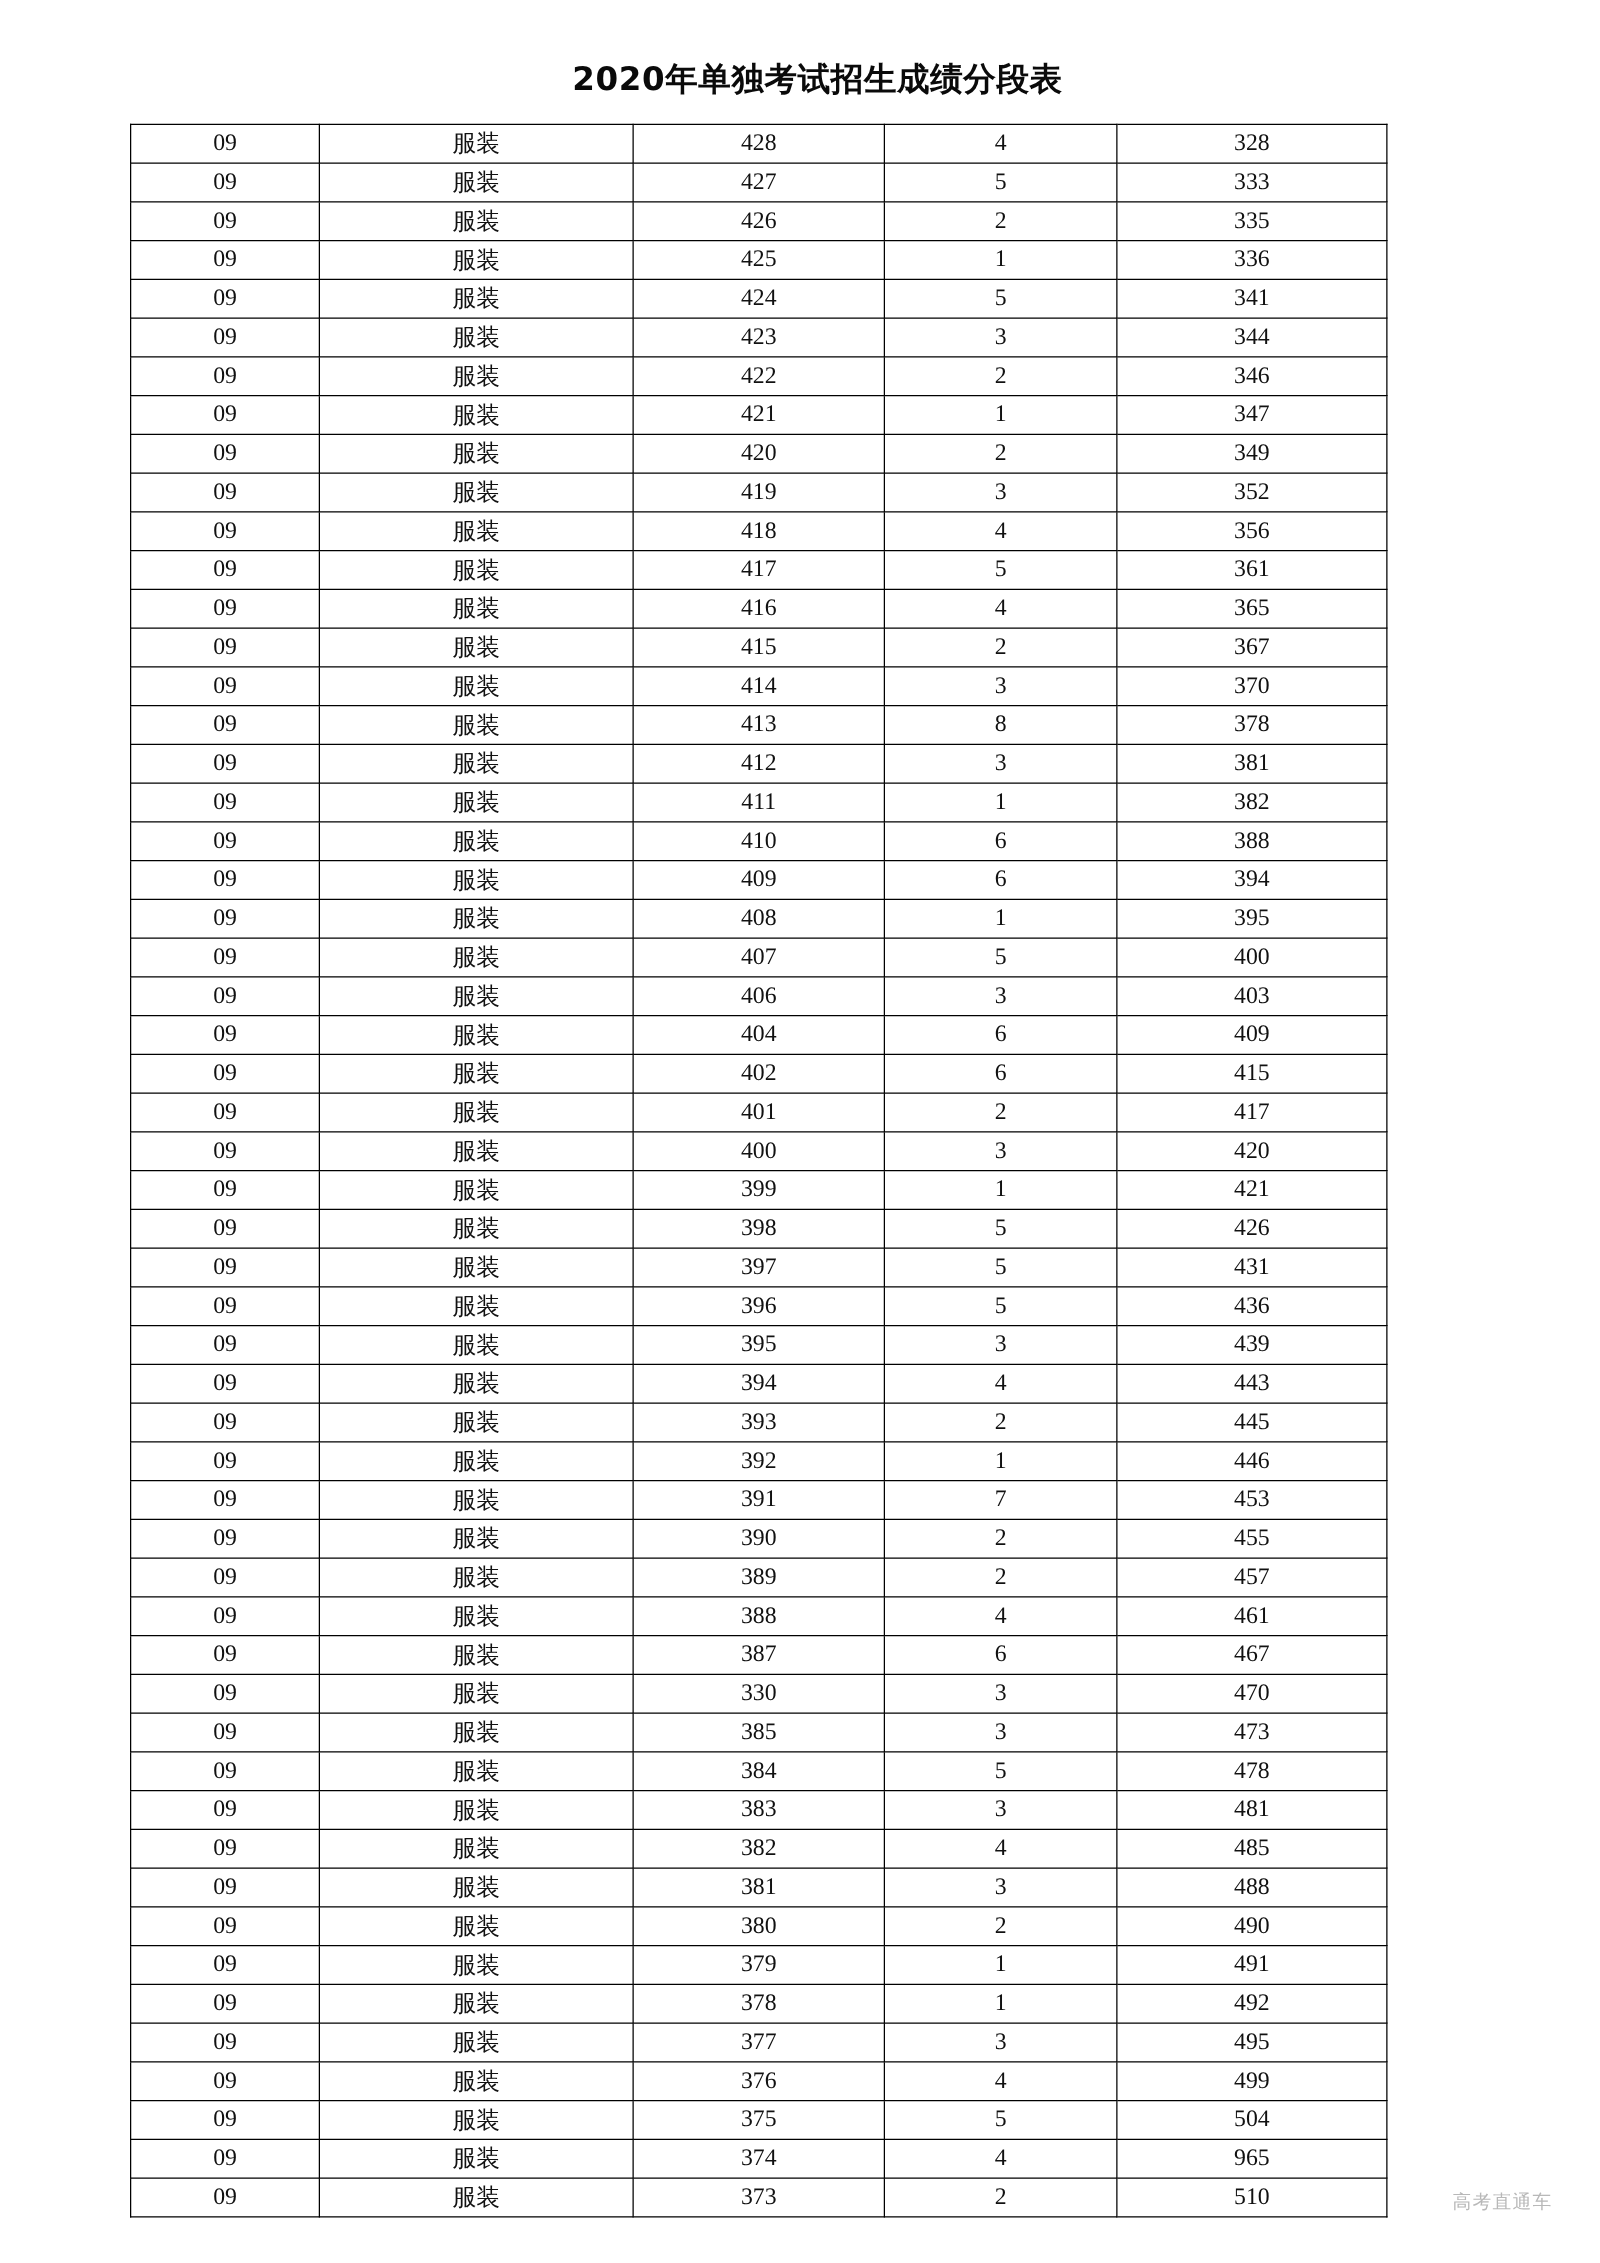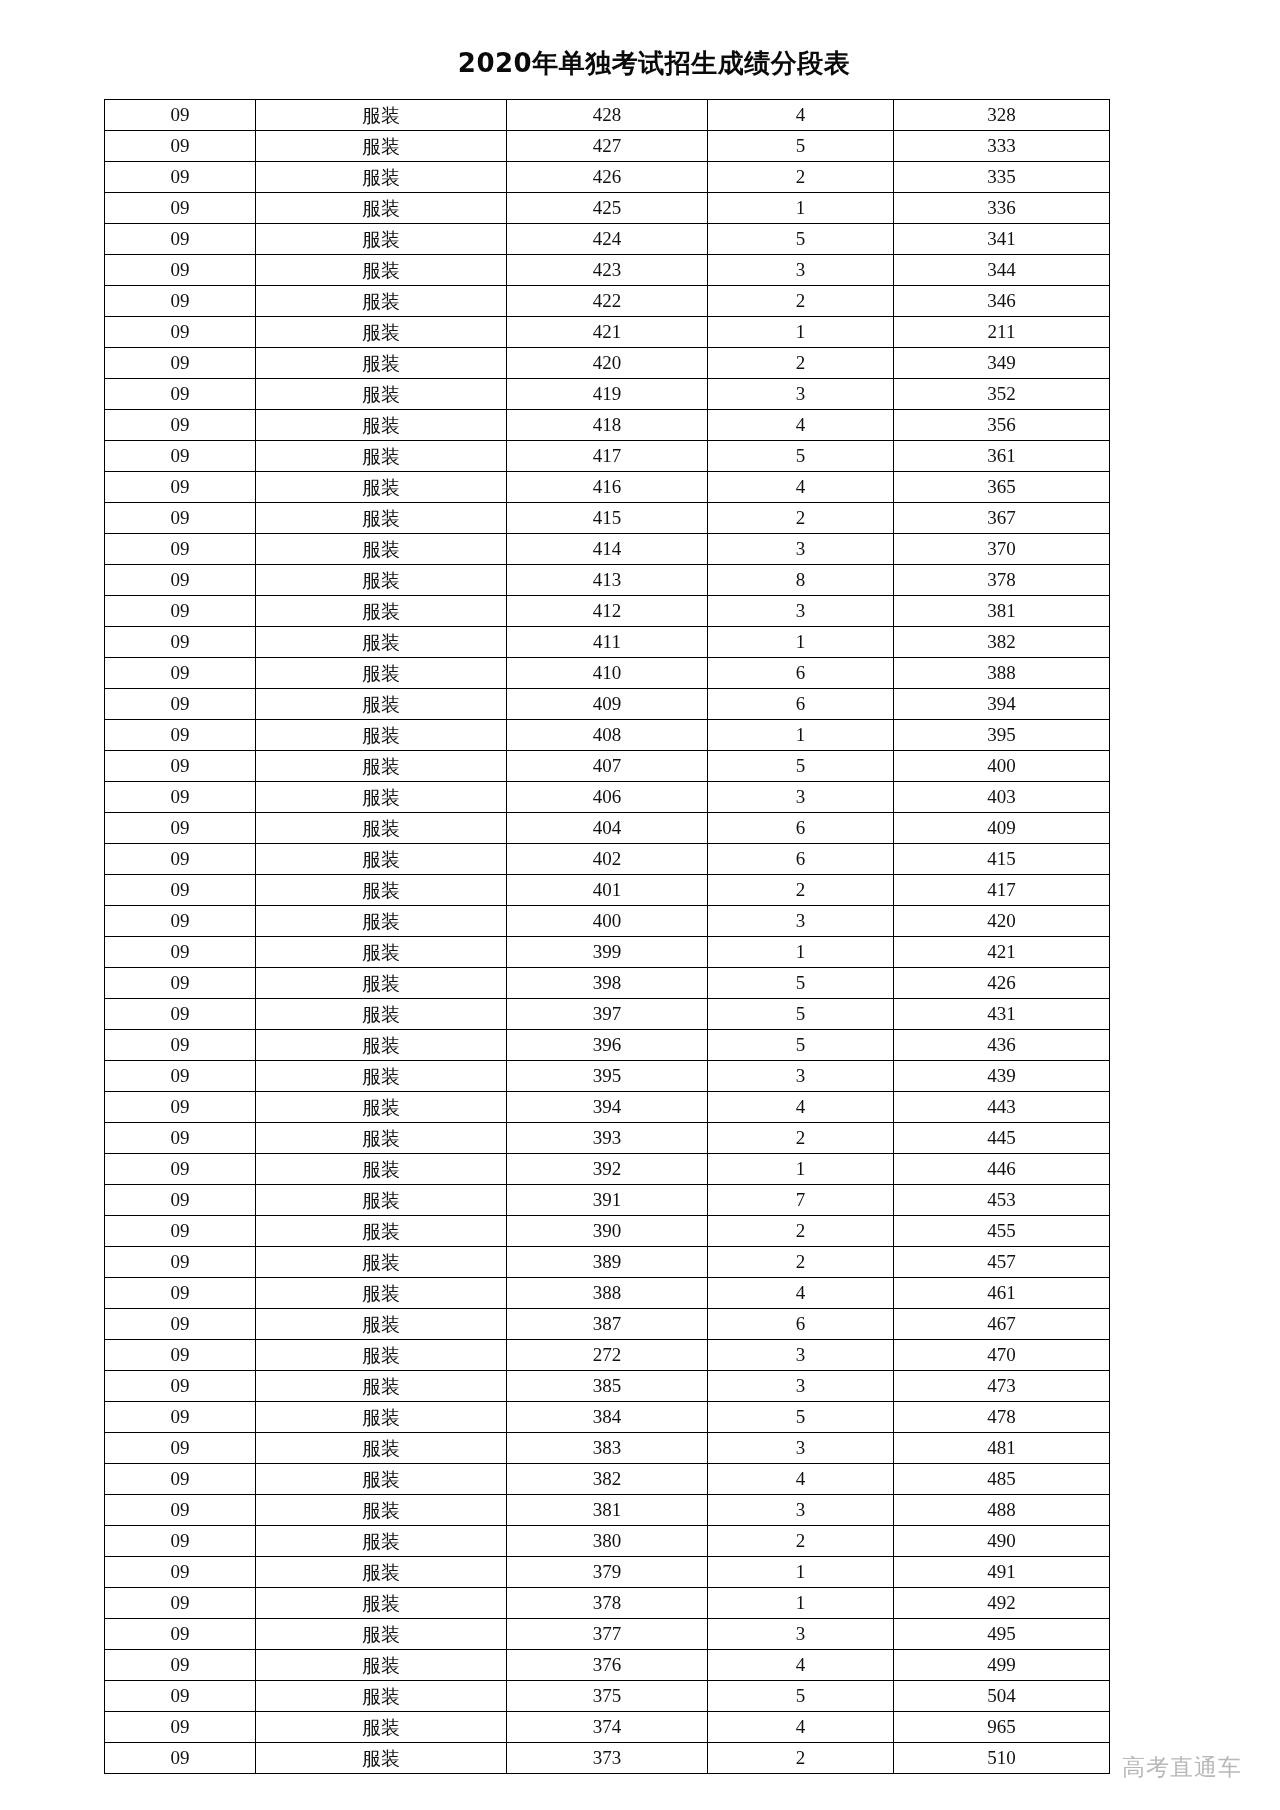--- a/index.html
+++ b/index.html
@@ -71,21 +71,21 @@
     font-size: 19px;
     font-weight: 700;
     letter-spacing: 2px;
     color: #0d0d0d;
   }
   .watermark {
     position: absolute;
     top: 1752px;
     right: 38px;
     font-family: "DejaVu Sans", "Liberation Sans", sans-serif;
-    font-size: 23px;
+    font-size: 15px;
     color: #b8b8b8;
     letter-spacing: 1px;
   }
 </style>
 </head>
 <body>
 
 <div class="page">
 
   <div class="doc-title">2020年单独考试招生成绩分段表</div>
@@ -140,21 +140,21 @@
             <td class="col-major">服装</td>
             <td class="col-score">422</td>
             <td class="col-count">2</td>
             <td class="col-cum">346</td>
           </tr>
           <tr>
             <td class="col-code">09</td>
             <td class="col-major">服装</td>
             <td class="col-score">421</td>
             <td class="col-count">1</td>
-            <td class="col-cum">211</td>
+            <td class="col-cum">347</td>
           </tr>
           <tr>
             <td class="col-code">09</td>
             <td class="col-major">服装</td>
             <td class="col-score">420</td>
             <td class="col-count">2</td>
             <td class="col-cum">349</td>
           </tr>
           <tr>
             <td class="col-code">09</td>
@@ -369,21 +369,21 @@
           <tr>
             <td class="col-code">09</td>
             <td class="col-major">服装</td>
             <td class="col-score">387</td>
             <td class="col-count">6</td>
             <td class="col-cum">467</td>
           </tr>
           <tr>
             <td class="col-code">09</td>
             <td class="col-major">服装</td>
-            <td class="col-score">272</td>
+            <td class="col-score">330</td>
             <td class="col-count">3</td>
             <td class="col-cum">470</td>
           </tr>
           <tr>
             <td class="col-code">09</td>
             <td class="col-major">服装</td>
             <td class="col-score">385</td>
             <td class="col-count">3</td>
             <td class="col-cum">473</td>
           </tr>

